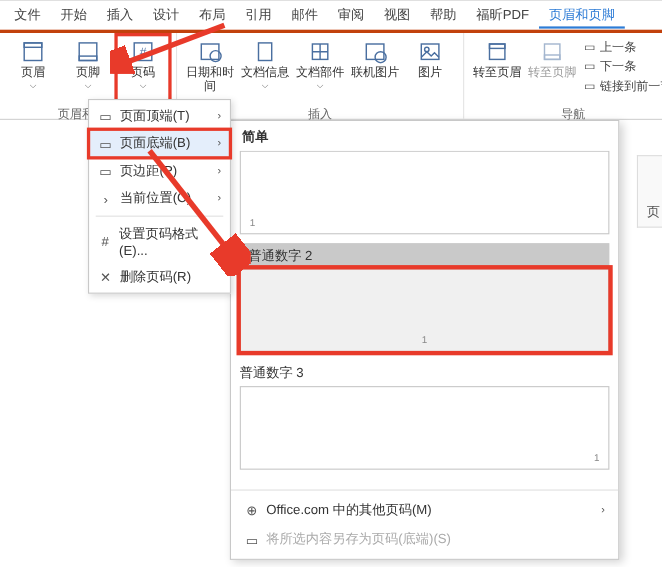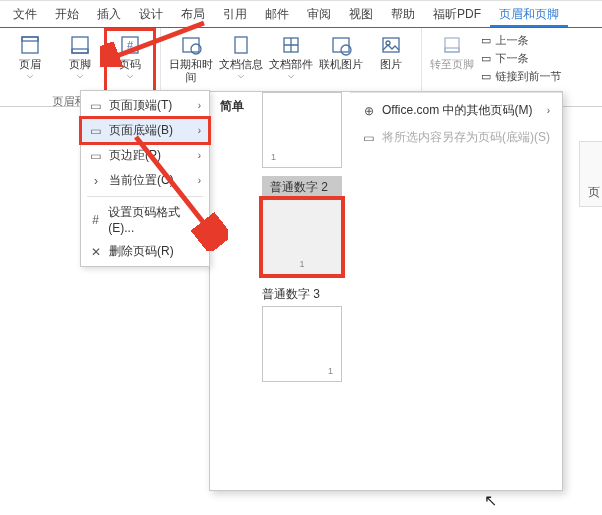--- a/index.html
+++ b/index.html
@@ -1,18 +1,18 @@
 <!DOCTYPE html>
 <html><head>
 <meta charset="utf-8">
 <style>
   html,body{margin:0;padding:0;font-family:"Microsoft YaHei","Segoe UI",sans-serif;font-size:12px;background:#fff;color:#333;}
   .app{position:relative;width:602px;height:515px;overflow:hidden;background:#fff;border-top:1px solid #e0e0e0;}
   
-  .tabs{display:flex;align-items:center;height:26px;padding:0 4px;background:#fff;border-bottom:1px solid #c2410c;}
+  .tabs{display:flex;align-items:flex-start;height:26px;padding:0 4px;background:#fff;border-bottom:3px solid #c2410c;}
   .tab{padding:4px 9px;color:#444;cursor:default;}
   .tab.active{color:#2e7cd6;border-bottom:2px solid #2e7cd6;padding-bottom:2px;font-weight:500;}
   
   .ribbon{display:flex;height:78px;background:#fff;border-bottom:1px solid #d0d0d0;}
   .group{display:flex;flex-direction:column;align-items:center;justify-content:space-between;padding:2px 6px 1px;border-right:1px solid #e4e4e4;}
   .group:last-child{border-right:none;}
   .group-btns{display:flex;gap:2px;flex:1;align-items:flex-start;}
   .big-btn{display:flex;flex-direction:column;align-items:center;justify-content:flex-start;width:48px;height:60px;padding-top:4px;gap:2px;}
   .big-btn .ico{width:22px;height:22px;display:flex;align-items:center;justify-content:center;}
   .big-btn .lbl{font-size:11px;text-align:center;line-height:1.15;}
@@ -22,21 +22,21 @@
   .slim{display:flex;align-items:center;gap:4px;font-size:11px;color:#444;padding:1px 3px;white-space:nowrap;}
   .hl{outline:3px solid #e83a2a;outline-offset:-1px;}
   
   .menu{position:absolute;left:80px;top:89px;width:128px;background:#fff;border:1px solid #c8c8c8;box-shadow:2px 2px 6px rgba(0,0,0,.15);padding:2px 0;z-index:5;}
   .mitem{display:flex;align-items:center;gap:6px;padding:4px 8px;font-size:12px;color:#333;position:relative;}
   .mitem .mi-ico{width:14px;text-align:center;color:#555;font-size:12px;}
   .mitem .arrow{margin-left:auto;font-size:10px;color:#555;}
   .mitem.hover{background:#e4eefb;}
   .msep{height:1px;background:#e0e0e0;margin:3px 6px;}
   
-  .gallery{position:absolute;left:209px;top:90px;width:352px;height:398px;background:#fff;border:1px solid #c8c8c8;box-shadow:3px 3px 8px rgba(0,0,0,.18);z-index:4;display:flex;flex-direction:row;}
+  .gallery{position:absolute;left:209px;top:108px;width:352px;height:398px;background:#fff;border:1px solid #c8c8c8;box-shadow:3px 3px 8px rgba(0,0,0,.18);z-index:4;display:flex;flex-direction:column;}
   .ghdr{font-weight:600;padding:6px 10px 4px;font-size:12px;}
   .gbody{flex:1;overflow:hidden;padding:0 8px;}
   .gitem{margin-bottom:8px;}
   .gitem .gt{font-size:12px;color:#333;padding:3px 0;}
   .gprev{height:74px;border:1px solid #c7c7c7;background:#fff;position:relative;}
   .gprev.sel{outline:4px solid #e83a2a;outline-offset:-1px;background:#f0f0f0;}
   .gprev .pn{position:absolute;bottom:5px;font-size:9px;color:#888;}
   .gprev .pn.l{left:8px;} .gprev .pn.c{left:50%;transform:translateX(-50%);} .gprev .pn.r{right:8px;}
   .gitem.sel .gt{background:#c9c9c9;padding-left:8px;}
   .gfoot{border-top:1px solid #e0e0e0;padding:4px 0;}
@@ -151,20 +151,29 @@
                 <path d="M3 16l5-5 4 4 3-3 4 4"></path>
               </svg>
             </span>
             <span class="lbl">图片</span>
           </div>
     </div>
     <div class="group-label">插入</div>
   </div>
   <div class="group">
     <div class="group-btns">
+      <div class="big-btn">
+            <span class="ico">
+              <svg class="ico-s" width="22" height="22">
+                <rect x="4" y="4" width="14" height="14"></rect>
+                <rect x="4" y="4" width="14" height="4" fill="#cfe0f5"></rect>
+              </svg>
+            </span>
+            <span class="lbl">转至页眉</span>
+          </div>
       <div class="big-btn" style="opacity:.5">
             <span class="ico">
               <svg class="ico-s" width="22" height="22">
                 <rect x="4" y="4" width="14" height="14"></rect>
                 <rect x="4" y="14" width="14" height="4" fill="#cfe0f5"></rect>
               </svg>
             </span>
             <span class="lbl">转至页脚</span>
           </div>
       <div class="stack">

